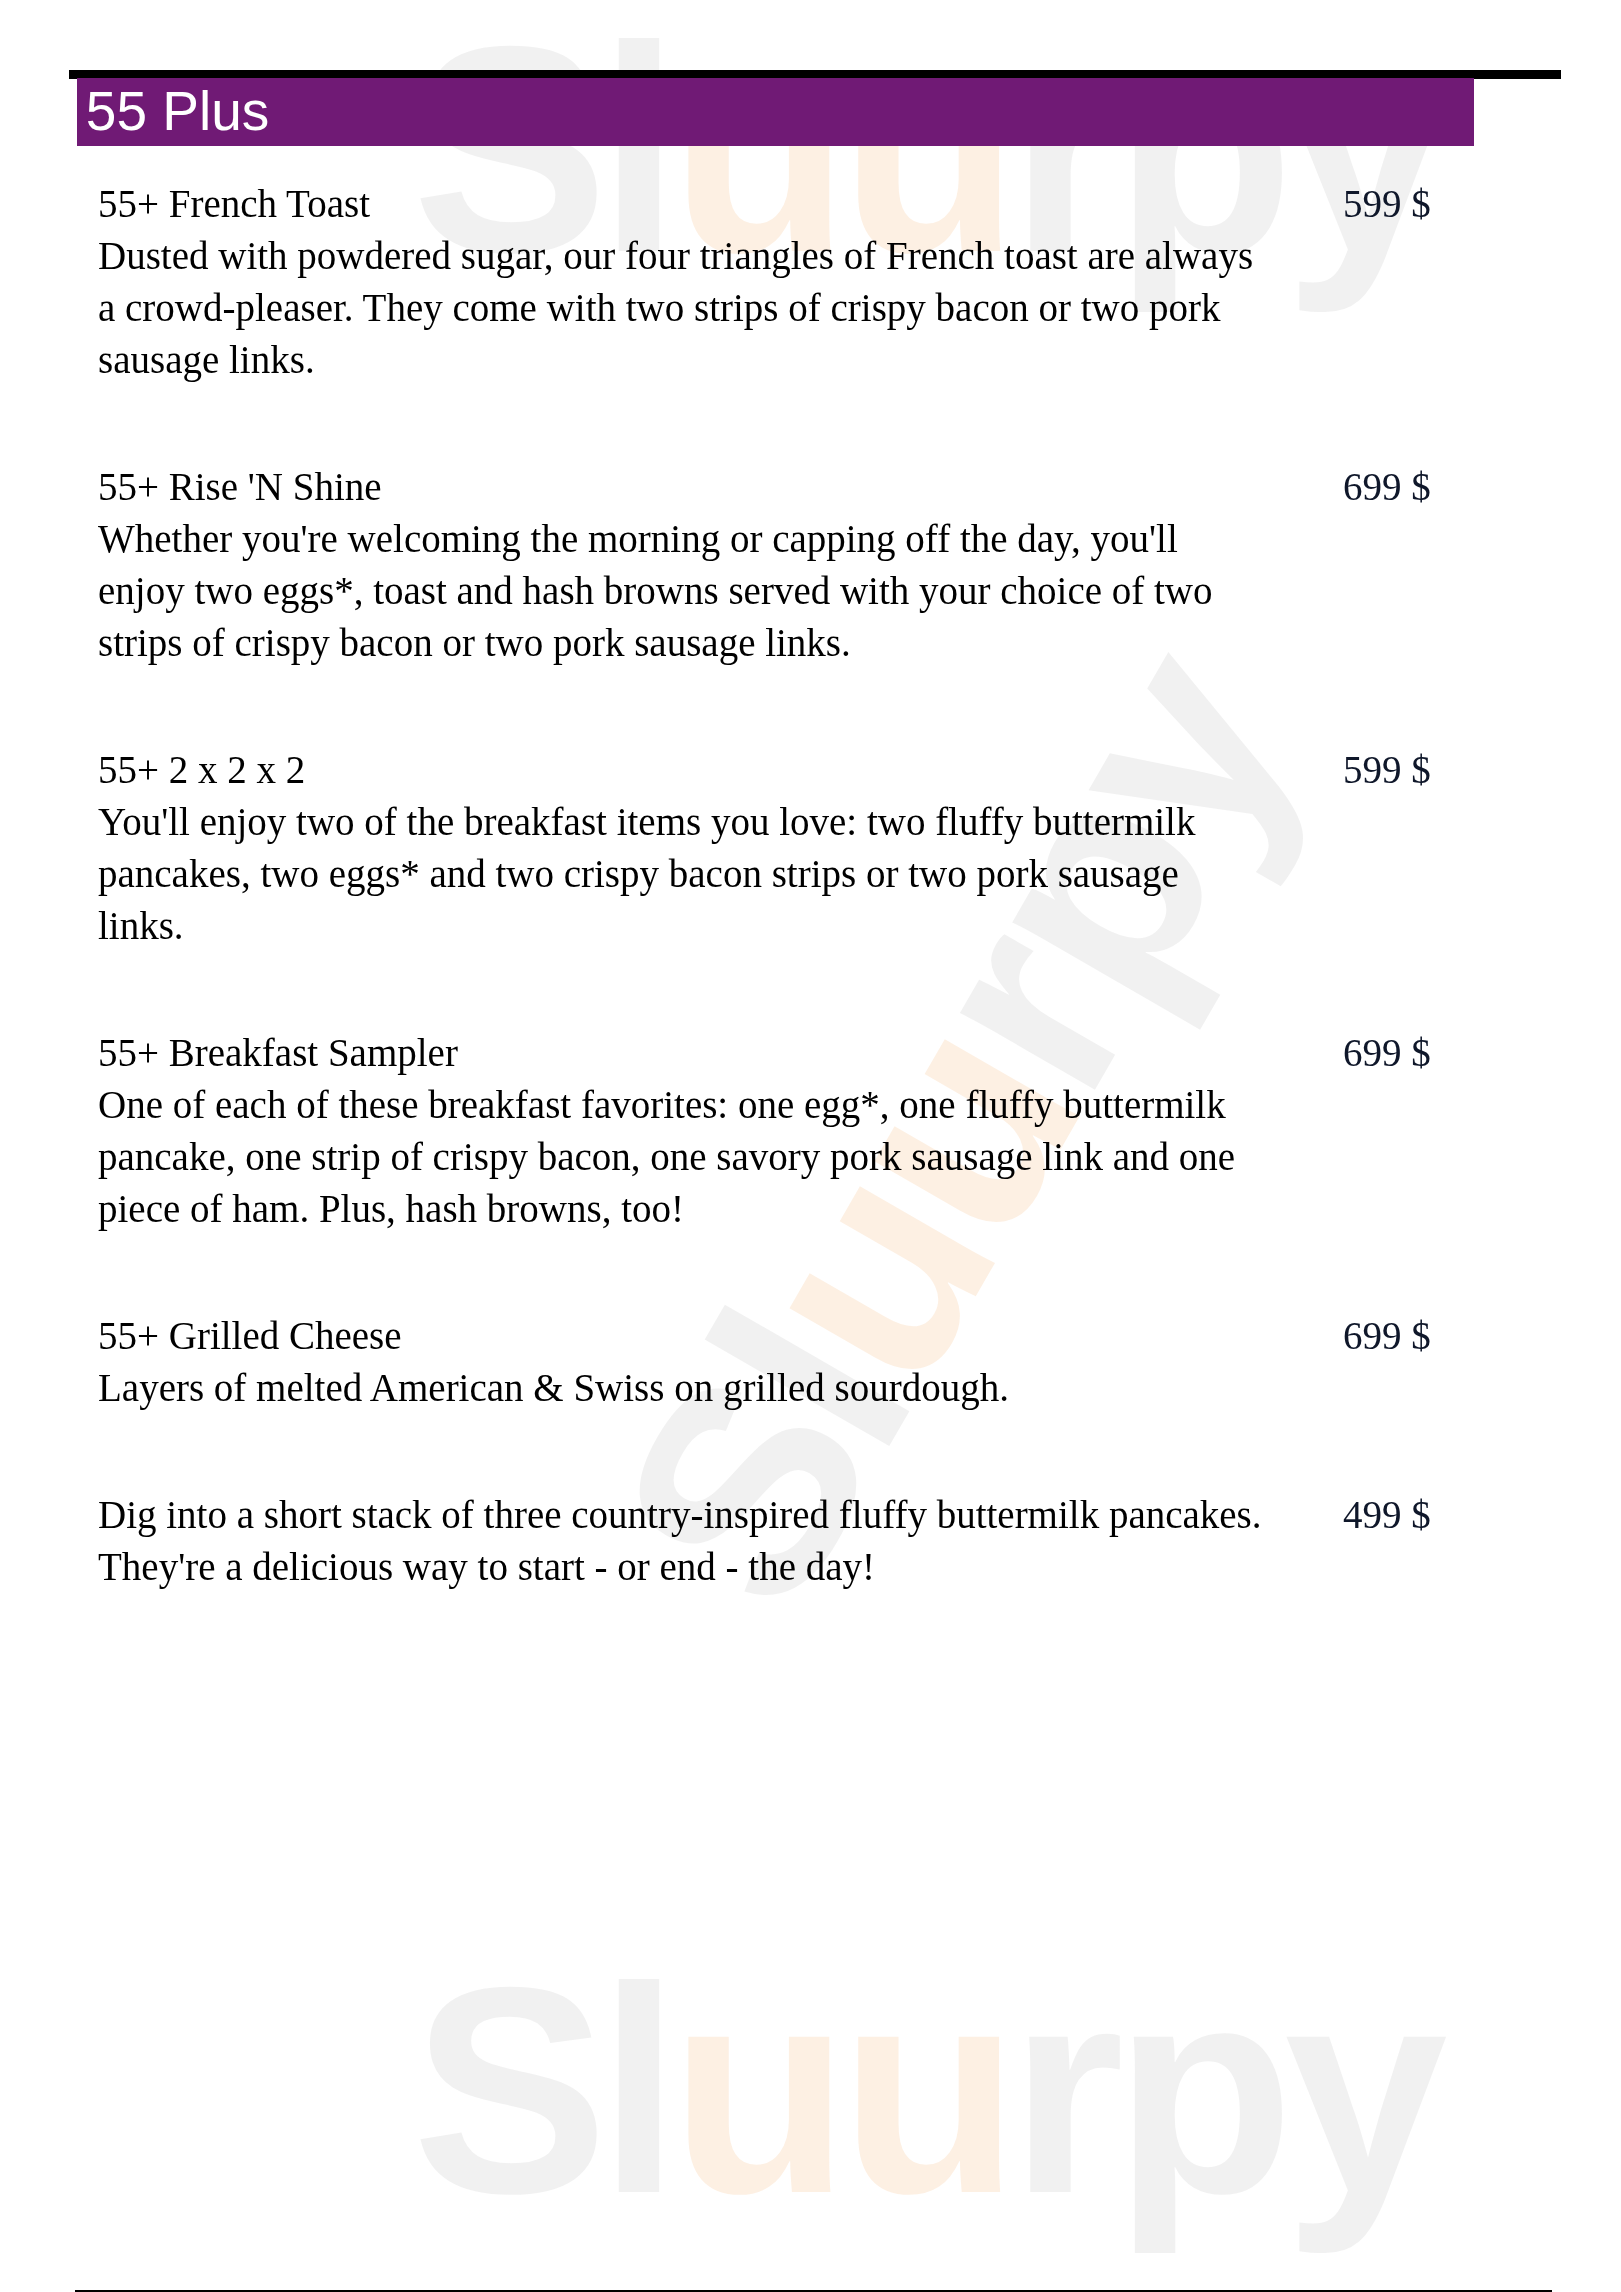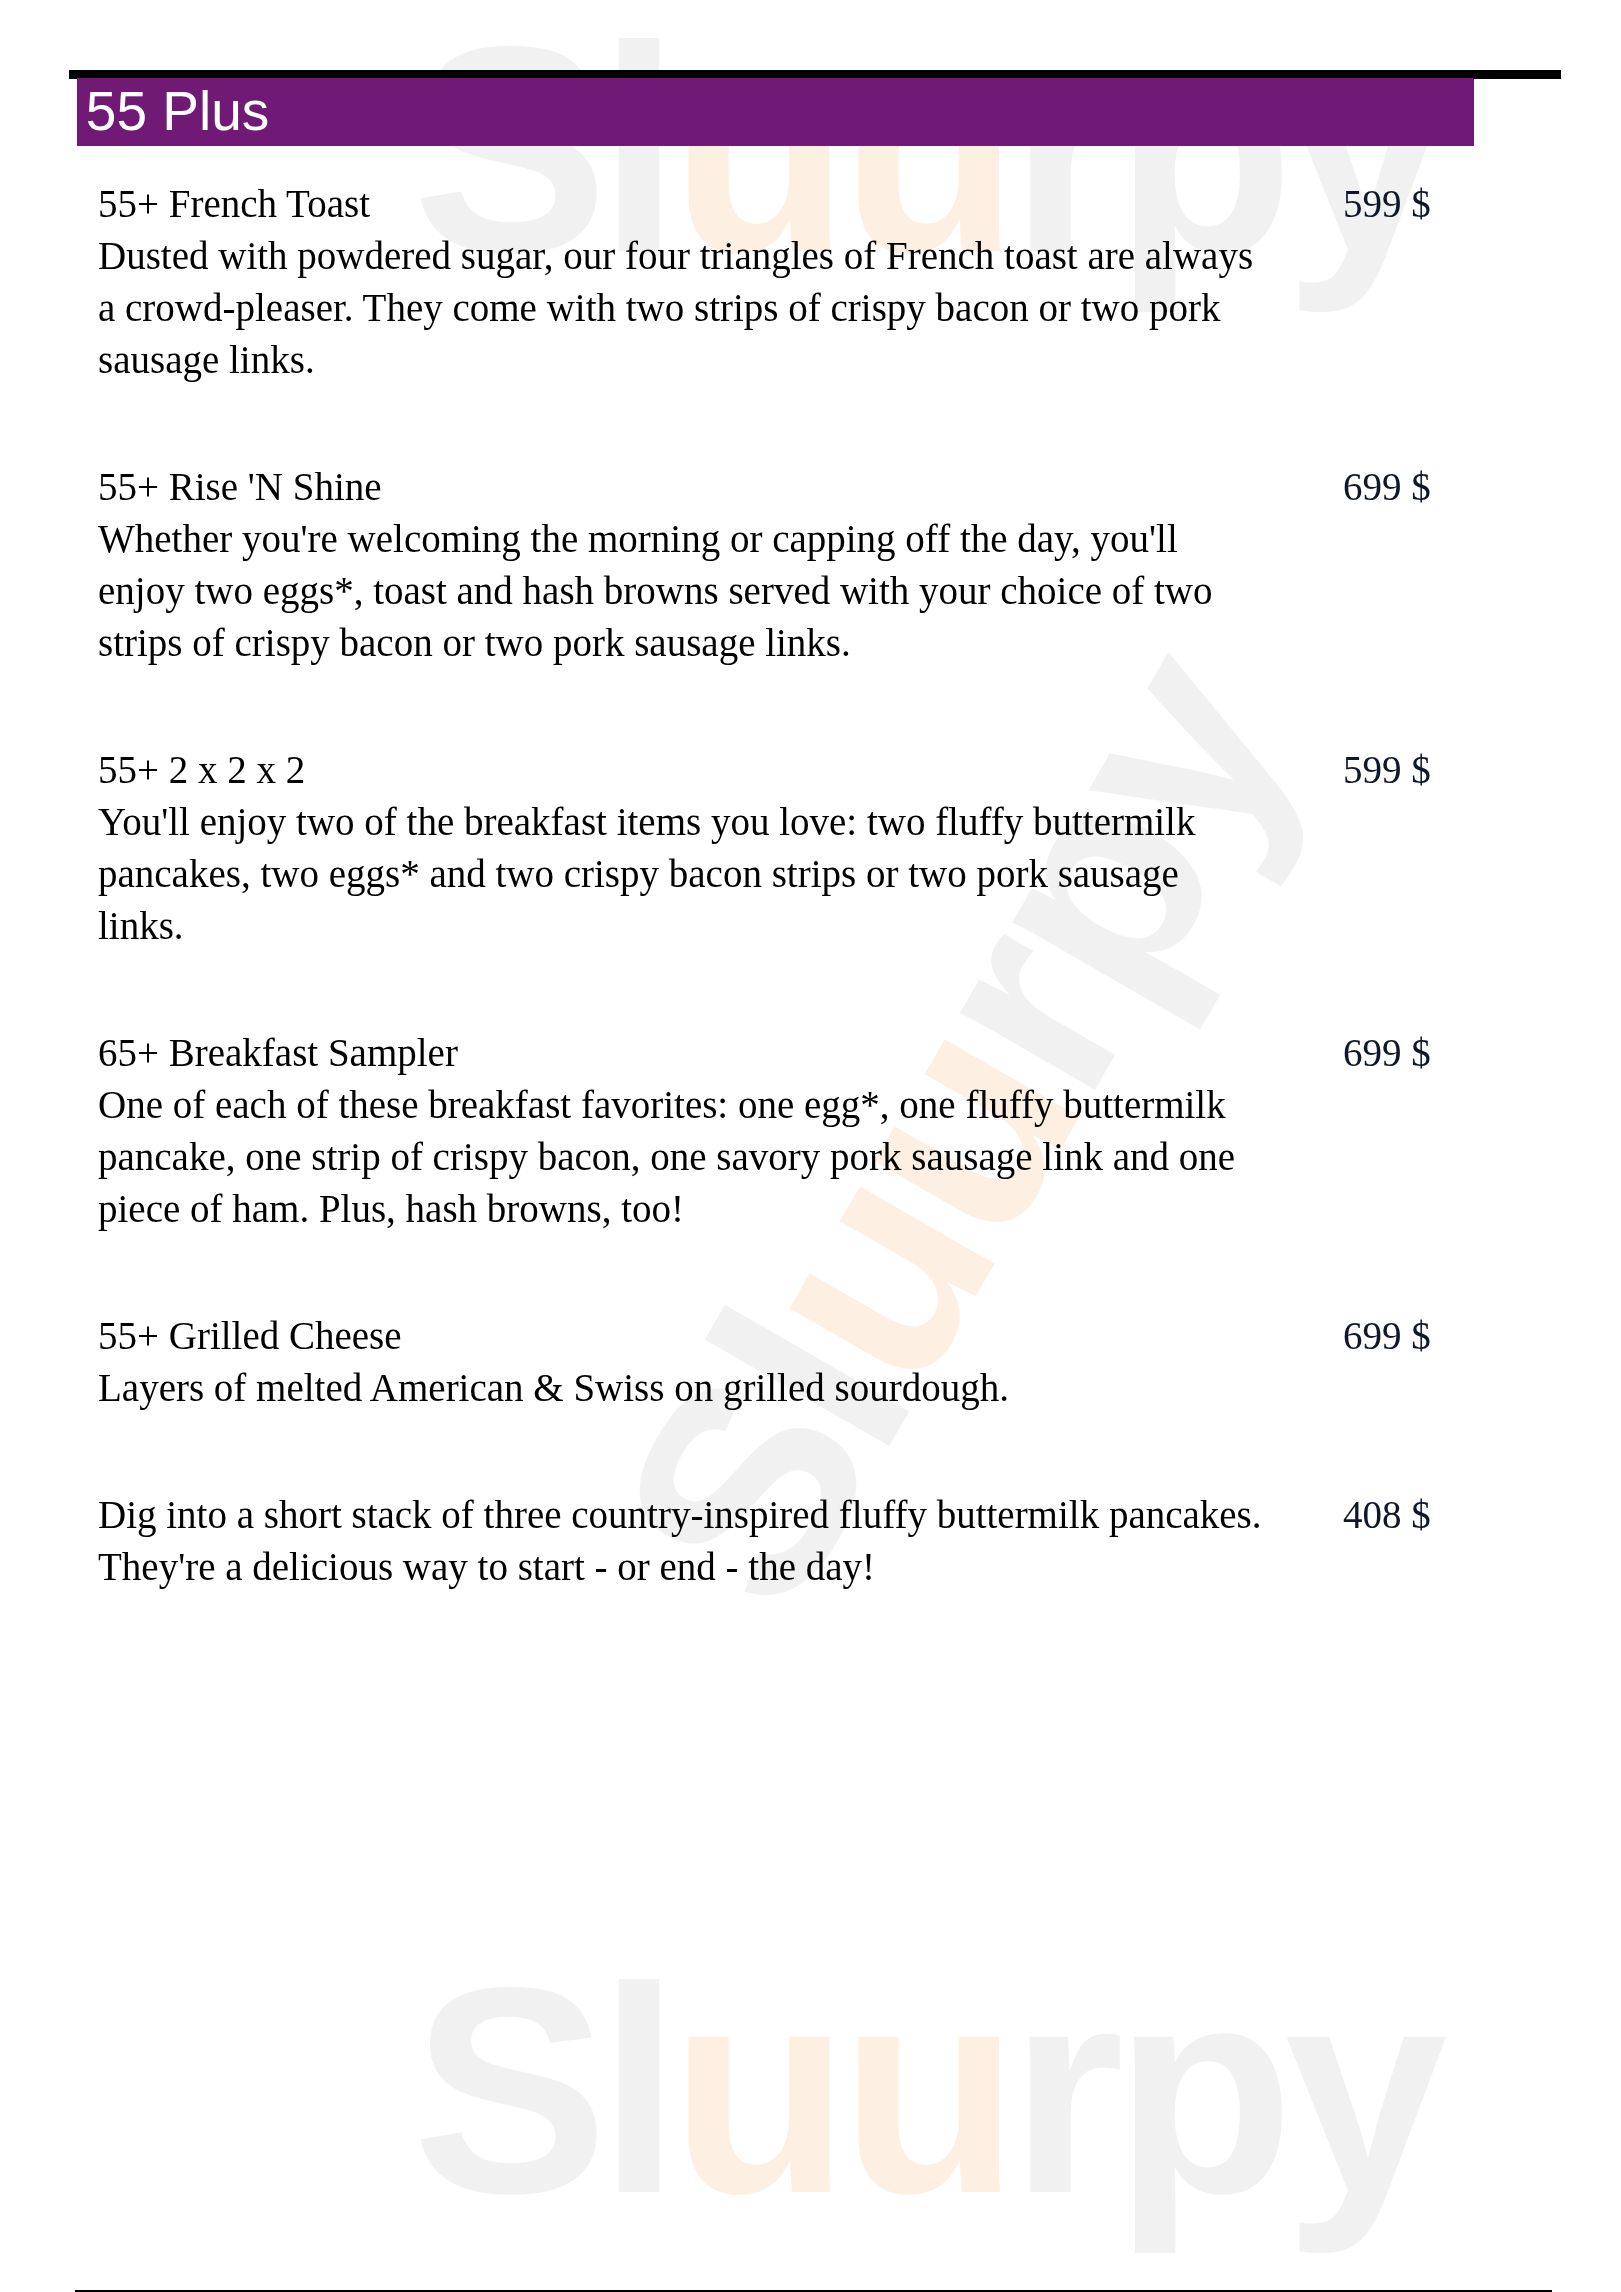--- a/index.html
+++ b/index.html
@@ -42,29 +42,29 @@
     <div class="item-title">55+ Rise 'N Shine</div>
     <div class="item-price">699 $</div>
     <div class="item-desc">Whether you're welcoming the morning or capping off the day, you'll enjoy two eggs*, toast and hash browns served with your choice of two strips of crispy bacon or two pork sausage links.</div>
   </div>
   <div class="item">
     <div class="item-title">55+ 2 x 2 x 2</div>
     <div class="item-price">599 $</div>
     <div class="item-desc">You'll enjoy two of the breakfast items you love: two fluffy buttermilk pancakes, two eggs* and two crispy bacon strips or two pork sausage links.</div>
   </div>
   <div class="item">
-    <div class="item-title">65+ Breakfast Sampler</div>
+    <div class="item-title">55+ Breakfast Sampler</div>
     <div class="item-price">699 $</div>
     <div class="item-desc">One of each of these breakfast favorites: one egg*, one fluffy buttermilk pancake, one strip of crispy bacon, one savory pork sausage link and one piece of ham. Plus, hash browns, too!</div>
   </div>
   <div class="item">
     <div class="item-title">55+ Grilled Cheese</div>
     <div class="item-price">699 $</div>
     <div class="item-desc">Layers of melted American &amp; Swiss on grilled sourdough.</div>
   </div>
   <div class="item">
-    <div class="item-price">408 $</div>
+    <div class="item-price">499 $</div>
     <div class="item-desc">Dig into a short stack of three country-inspired fluffy buttermilk pancakes. They're a delicious way to start - or end - the day!</div>
   </div>
 </div>
 
 <div class="bottom-rule"></div>
 
 
 </body></html>

